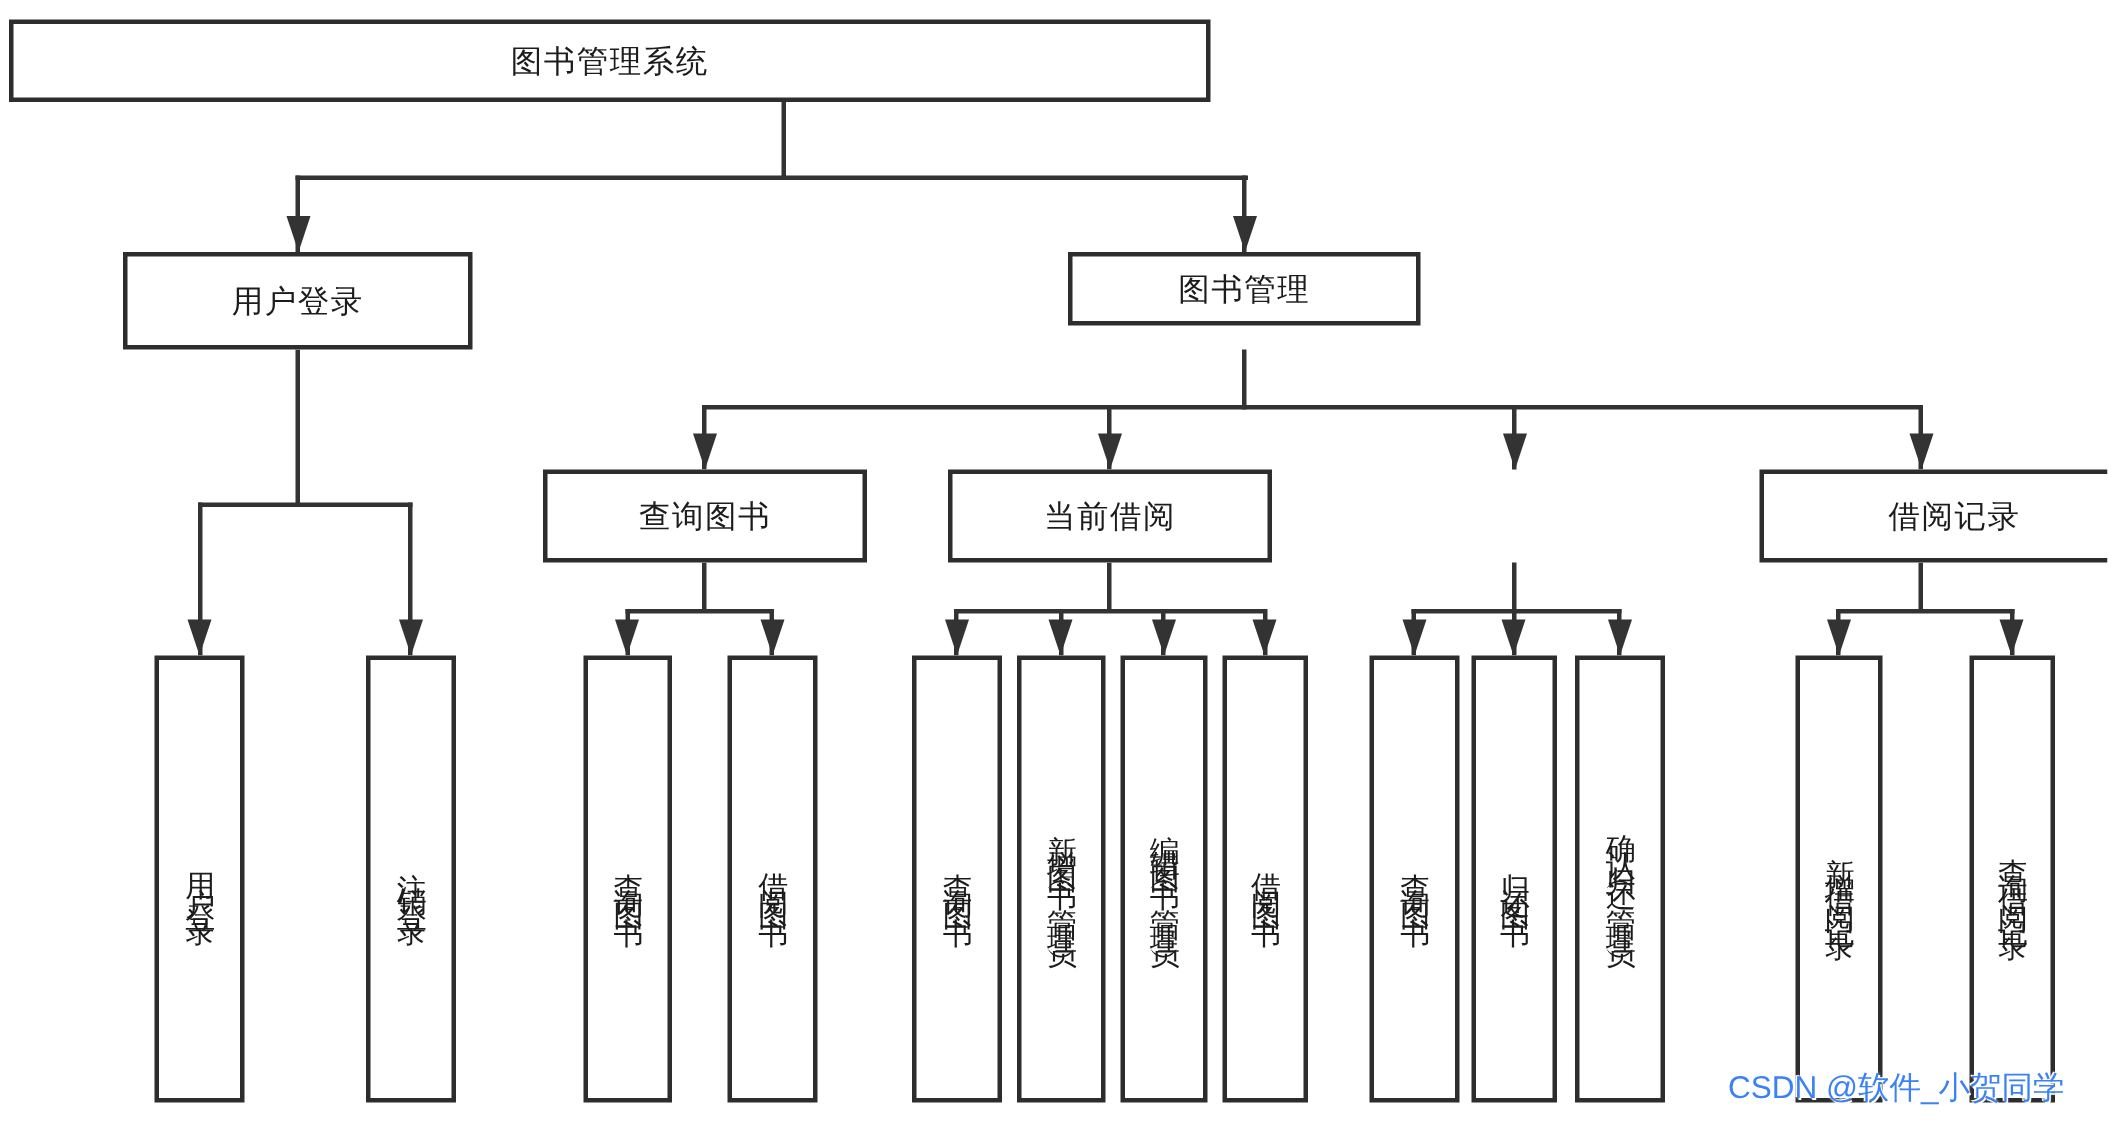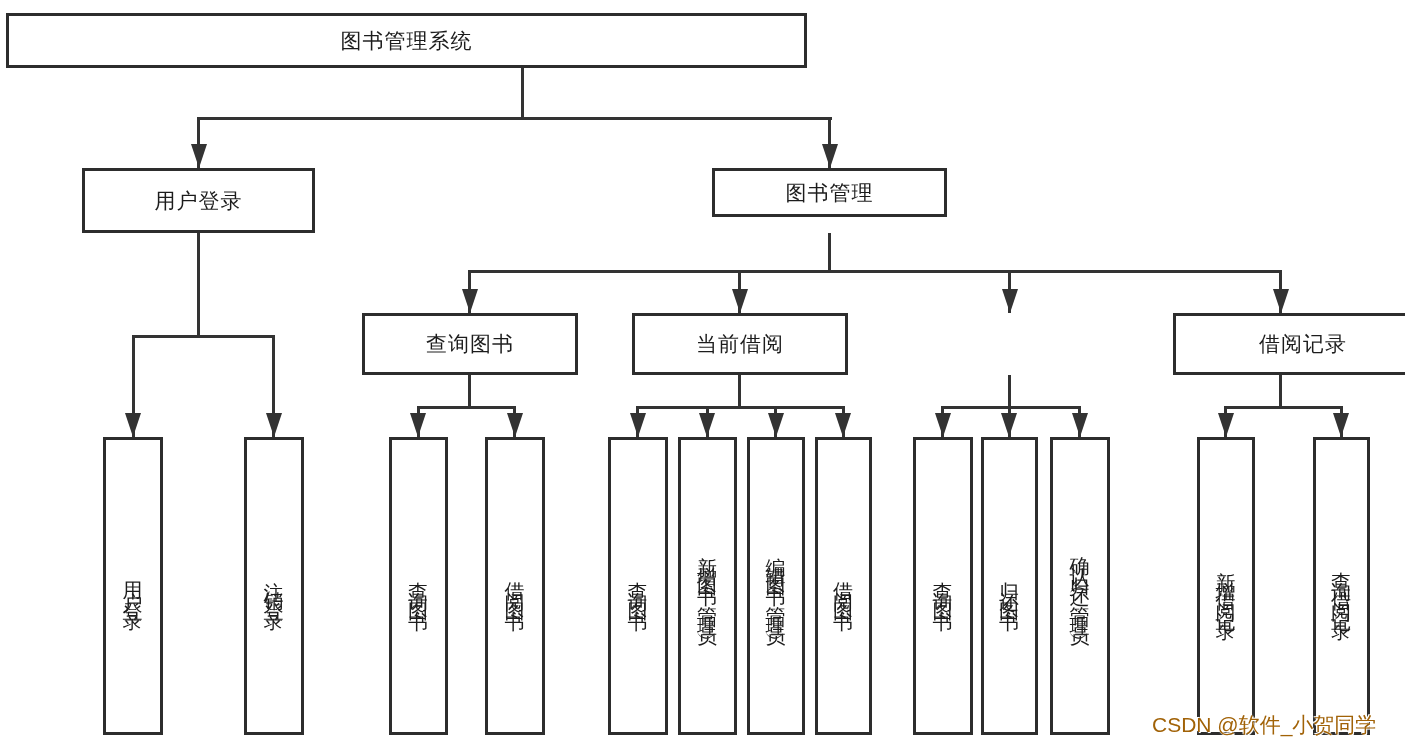--- a/index.html
+++ b/index.html
@@ -6,21 +6,21 @@
   body{font-family:"Liberation Sans","DejaVu Sans",sans-serif;}
   .canvas{position:relative;width:1405px;height:747px;background:#ffffff;overflow:hidden;}
   .box{position:absolute;box-sizing:border-box;border:3px solid #2d2d2d;background:#ffffff;
        display:flex;align-items:center;justify-content:center;color:#1c1c1c;}
   .hlabel{font-size:21px;letter-spacing:1px;white-space:nowrap;}
   .vlabel{writing-mode:vertical-rl;text-orientation:mixed;font-size:20px;letter-spacing:10px;
           line-height:1.1;white-space:nowrap;}
   .line{position:absolute;background:#333333;}
   .arr{position:absolute;width:0;height:0;border-left:8px solid transparent;
        border-right:8px solid transparent;border-top:24px solid #333333;}
-  .watermark{position:absolute;left:1152px;top:711px;font-size:21px;color:#a16207;
+  .watermark{position:absolute;left:1152px;top:711px;font-size:21px;color:#3b82f6;
              text-shadow:1px 1px 0 #ffffff,-1px -1px 0 #ffffff,0 0 2px #ffffff;white-space:nowrap;}
 </style>
 </head>
 <body>
 
 <div class="canvas">
 
   <div class="line" style="left:521px;top:68px;width:3px;height:52px"></div>
   <div class="line" style="left:197px;top:117px;width:635px;height:3px"></div>
   <div class="line" style="left:197px;top:117px;width:3px;height:51px"></div>

